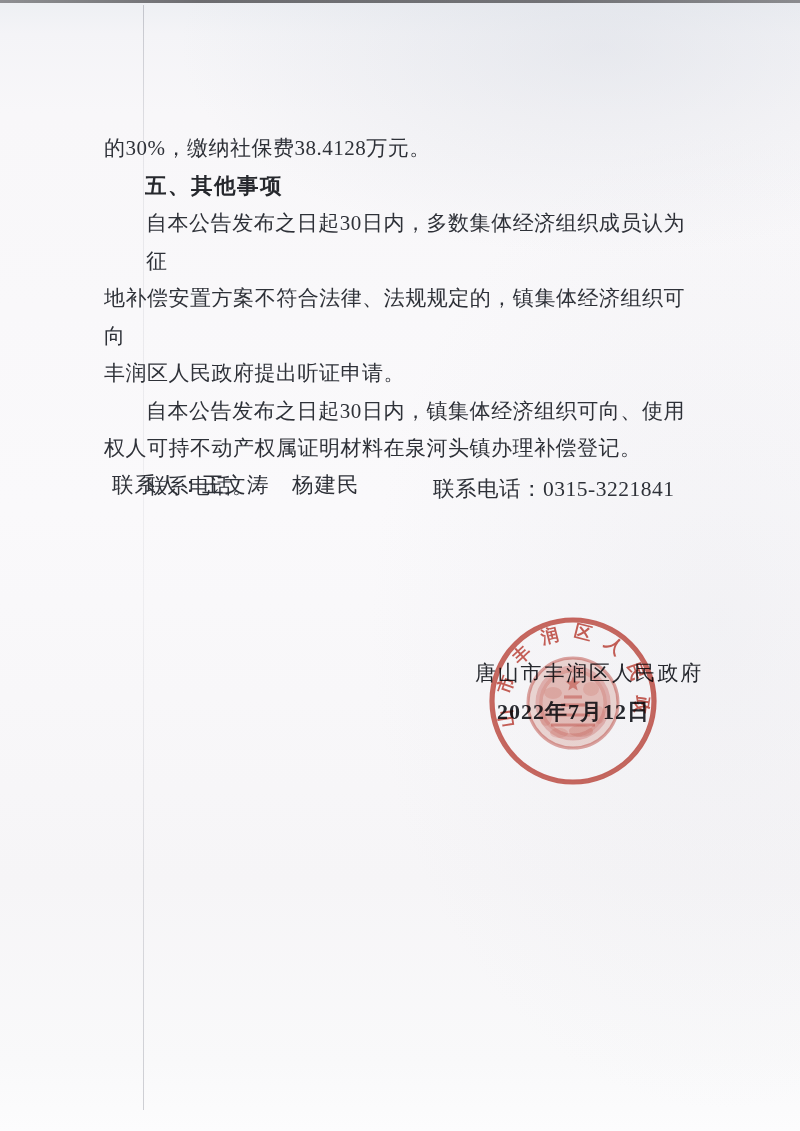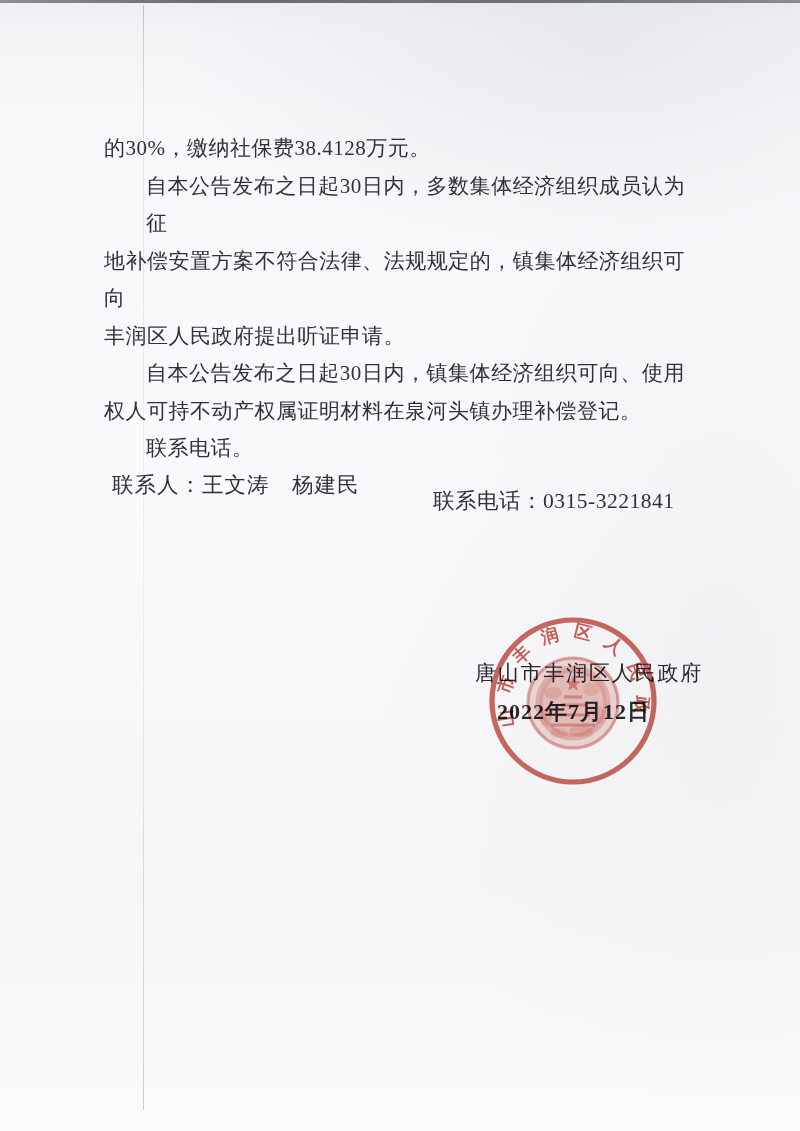--- a/index.html
+++ b/index.html
@@ -36,21 +36,21 @@
   .line.indent { padding-left: 42px; }
   .line.heading {
     font-family: "Liberation Sans", "DejaVu Sans", sans-serif;
     font-weight: 700; padding-left: 41px; letter-spacing: 1.5px; font-size: 21.5px;
     color: #26282d;
   }
   .contact {
     position: absolute; left: 112px; top: 470px; width: 581px;
     font-size: 21.5px; color: #2e3138; letter-spacing: 1px;
   }
-  .contact .phone { position: absolute; left: 321px; top: 16px; letter-spacing: .5px; text-align: center; }
+  .contact .phone { position: absolute; left: 321px; top: 4px; letter-spacing: .5px; text-align: center; }
   .issuer {
     position: absolute; left: 447px; top: 659px;
     font-size: 21px; letter-spacing: 1.8px; color: #26282e; margin-left: 28px;
   }
   .date {
     position: absolute; left: 497px; top: 697px;
     font-size: 22px; letter-spacing: 1px; color: #26282e; font-weight: bold;
   }
   .seal {
     position: absolute; left: 486px; top: 614px; width: 174px; height: 174px;
@@ -60,20 +60,21 @@
 </style>
 </head>
 <body>
 
 <div class="page">
   <div class="top-edge"></div>
   <div class="crease"></div>
 
   <div class="body-text">
     <div class="line">的30%，缴纳社保费38.4128万元。</div>
+    <div class="line heading">五、其他事项</div>
     <div class="line indent just">自本公告发布之日起30日内，多数集体经济组织成员认为征</div>
     <div class="line just">地补偿安置方案不符合法律、法规规定的，镇集体经济组织可向</div>
     <div class="line">丰润区人民政府提出听证申请。</div>
     <div class="line indent just">自本公告发布之日起30日内，镇集体经济组织可向、使用</div>
     <div class="line">权人可持不动产权属证明材料在泉河头镇办理补偿登记。</div>
     <div class="line indent">联系电话。</div>
   </div>
 
   <div class="contact">
     <span>联系人：王文涛　杨建民</span>

